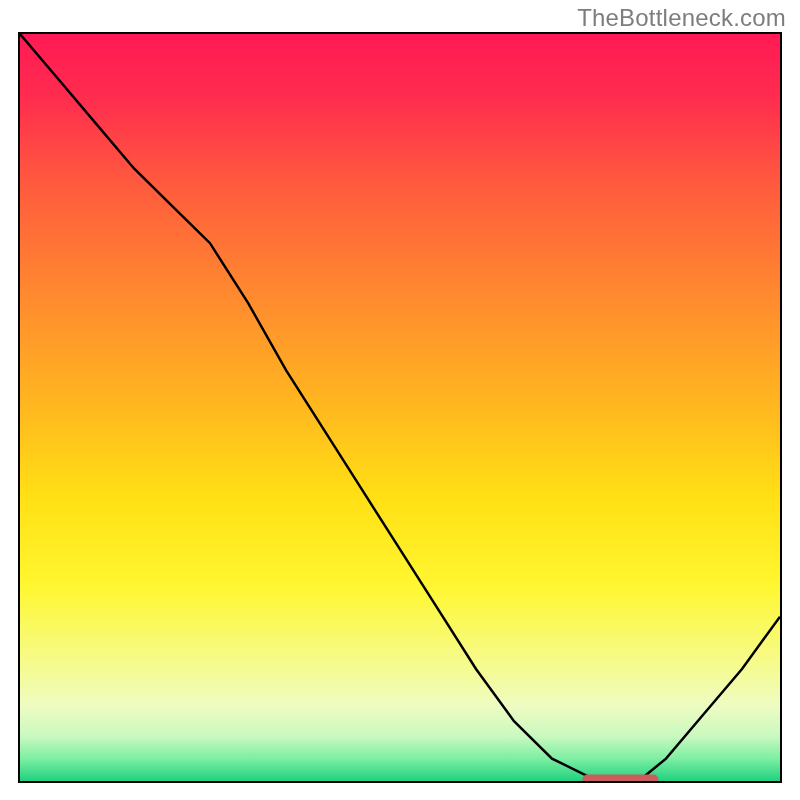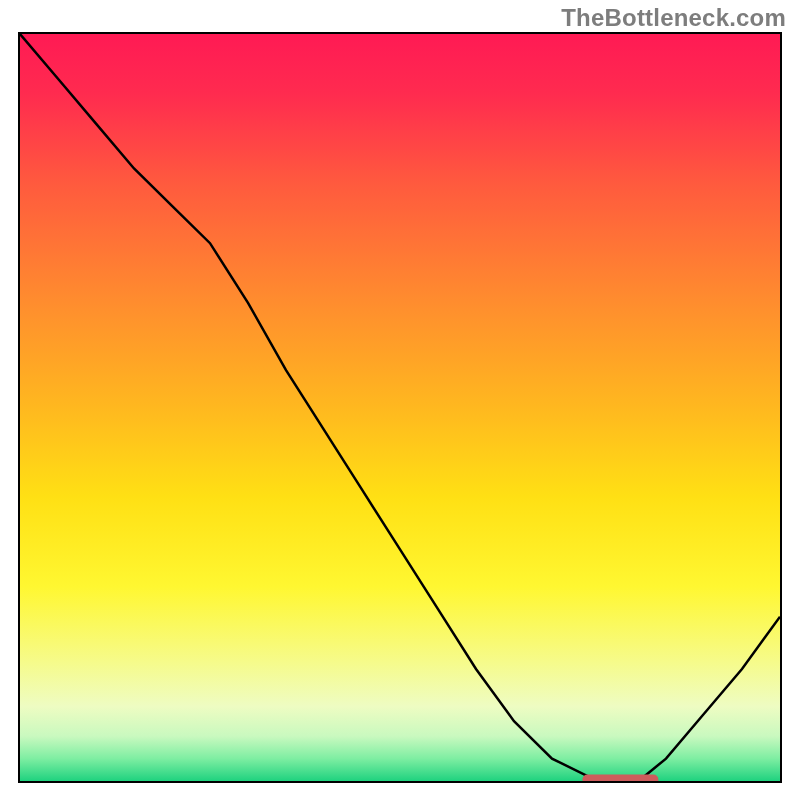--- a/index.html
+++ b/index.html
@@ -14,21 +14,21 @@
   .wrap {
     position: relative;
     width: 800px;
     height: 800px;
   }
   .watermark {
     position: absolute;
     top: 4px;
     right: 14px;
     font-size: 24px;
-    font-weight: 700;
+    font-weight: 400;
     color: #7d7d7d;
     letter-spacing: 0.2px;
   }
   .plot-outer {
     position: absolute;
     left: 18px;
     top: 32px;
     width: 764px;
     height: 751px;
     box-sizing: border-box;

